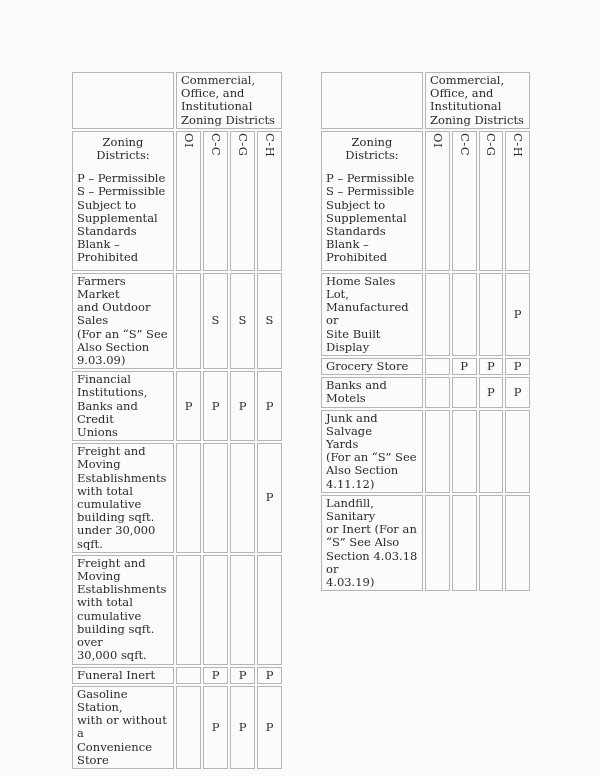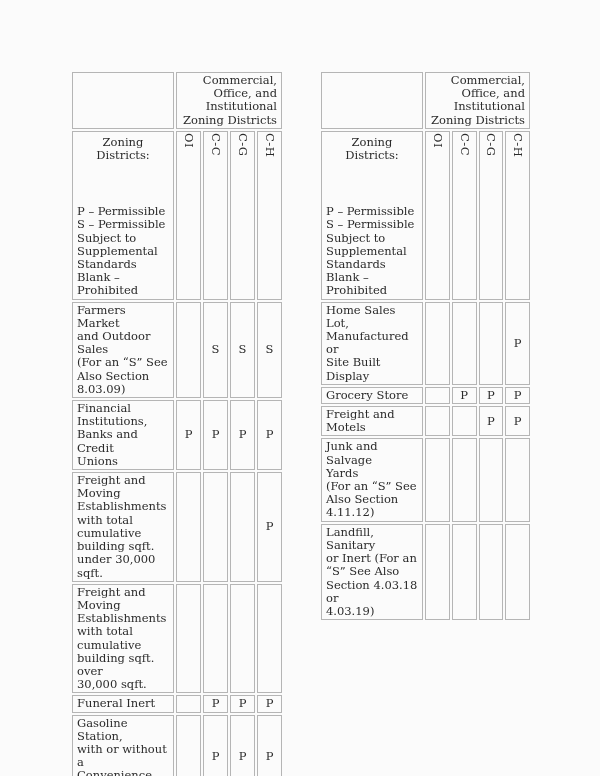--- a/index.html
+++ b/index.html
@@ -25,26 +25,26 @@
     background:transparent;
     padding:1px 4px;
     font-size:11.5px;
     line-height:13.2px;
     vertical-align:top;
     overflow:hidden;
   }
   .corner-cell { height:48px; }
   .group-header-cell {
     height:48px;
-    text-align:right;
+    text-align:left;
     vertical-align:middle;
     white-space:pre-line;
   }
   .legend-cell { height:136px; vertical-align:top; }
-  .legend-title { text-align:center; margin:3px 0 43px 0; }
+  .legend-title { text-align:center; margin:3px 0 10px 0; }
   .legend-body { white-space:pre-line; }
   .colhead-cell { text-align:center; vertical-align:middle; }
   .vert {
     writing-mode:vertical-rl;
     text-orientation:mixed;
     margin:0 auto;
     letter-spacing:0.5px;
   }
   .ztable tbody td { height:13px; }
   .ztable tbody .label-cell { white-space:pre-line; }
@@ -95,21 +95,21 @@
             <div class="vert">C-H</div>
           </td>
       </tr>
     </thead>
     <tbody>
         <tr>
           <td class="label-cell">Farmers Market
 and Outdoor Sales
 (For an “S” See
 Also Section
-8.03.09)</td>
+9.03.09)</td>
           <td class="value-cell"></td>
           <td class="value-cell">S</td>
           <td class="value-cell">S</td>
           <td class="value-cell">S</td>
         </tr>
         <tr>
           <td class="label-cell">Financial
 Institutions,
 Banks and Credit
 Unions</td>
@@ -215,21 +215,21 @@
           <td class="value-cell">P</td>
         </tr>
         <tr>
           <td class="label-cell">Grocery Store</td>
           <td class="value-cell"></td>
           <td class="value-cell">P</td>
           <td class="value-cell">P</td>
           <td class="value-cell">P</td>
         </tr>
         <tr>
-          <td class="label-cell">Freight and Motels</td>
+          <td class="label-cell">Banks and Motels</td>
           <td class="value-cell"></td>
           <td class="value-cell"></td>
           <td class="value-cell">P</td>
           <td class="value-cell">P</td>
         </tr>
         <tr>
           <td class="label-cell">Junk and Salvage
 Yards
 (For an “S” See
 Also Section

